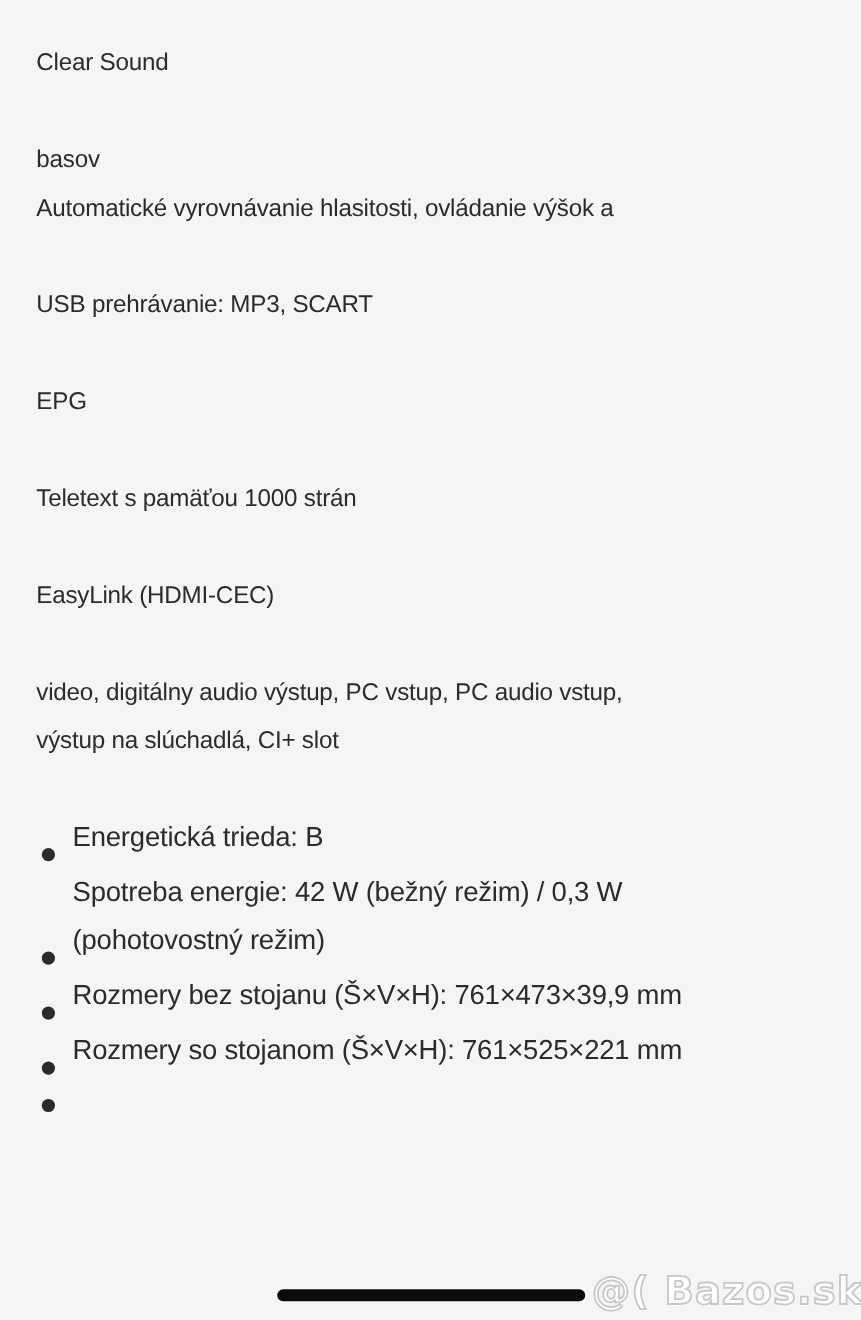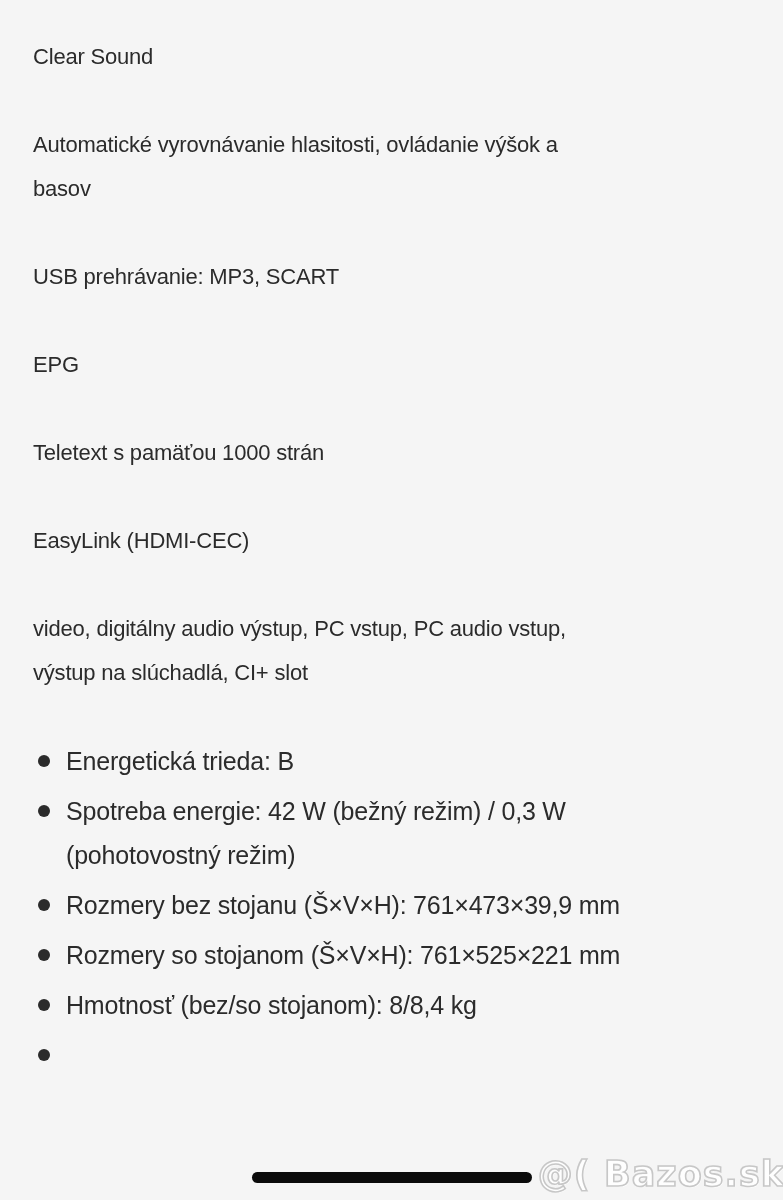--- a/index.html
+++ b/index.html
@@ -25,21 +25,21 @@
     margin: 0 0 44px 0;
     white-space: nowrap;
   }
   .spec-list {
     margin: 0;
     padding: 0;
     list-style: none;
   }
   .spec-item {
     display: flex;
-    align-items: flex-start;
+    align-items: flex-end;
     font-size: 25px;
     line-height: 44px;
     letter-spacing: -0.2px;
     margin: 0 0 6px 0;
     white-space: nowrap;
   }
   .bullet-dot {
     flex: 0 0 auto;
     width: 12px;
     height: 12px;
@@ -74,22 +74,22 @@
 </head>
 <body>
 
 <div class="content">
 
   <div class="para">
     <div>Clear Sound</div>
   </div>
 
   <div class="para">
+    <div>basov</div>
     <div>Automatické vyrovnávanie hlasitosti, ovládanie výšok a</div>
-    <div>basov</div>
   </div>
 
   <div class="para">
     <div>USB prehrávanie: MP3, SCART</div>
   </div>
 
   <div class="para">
     <div>EPG</div>
   </div>
 
@@ -127,26 +127,20 @@
       </div>
     </li>
     <li class="spec-item">
       <span class="bullet-dot"></span>
       <div>
         <div>Rozmery so stojanom (Š×V×H): 761×525×221 mm</div>
       </div>
     </li>
     <li class="spec-item">
       <span class="bullet-dot"></span>
-      <div>
-        <div>Hmotnosť (bez/so stojanom): 8/8,4 kg</div>
-      </div>
-    </li>
-    <li class="spec-item">
-      <span class="bullet-dot"></span>
     </li>
   </ul>
 
 </div>
 
 <div class="home-indicator"></div>
 
 <div class="watermark">@( Bazos.sk</div>
 
 </body></html>

